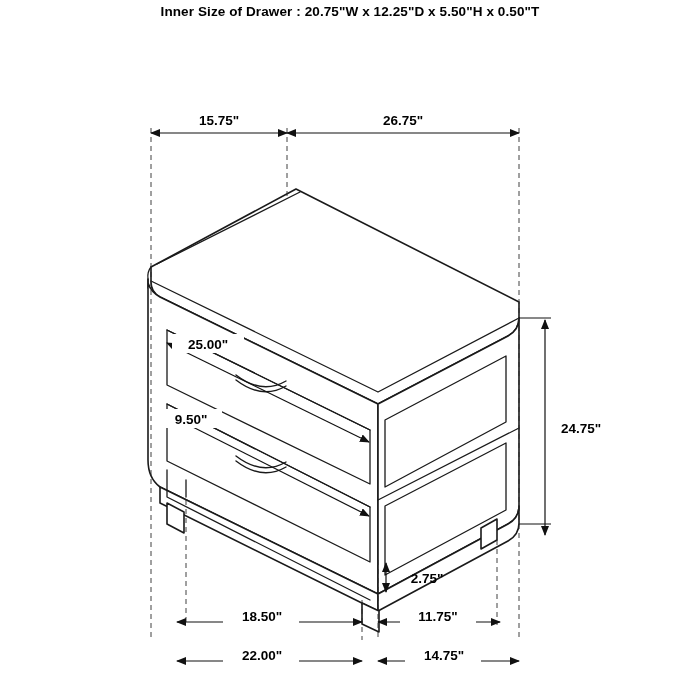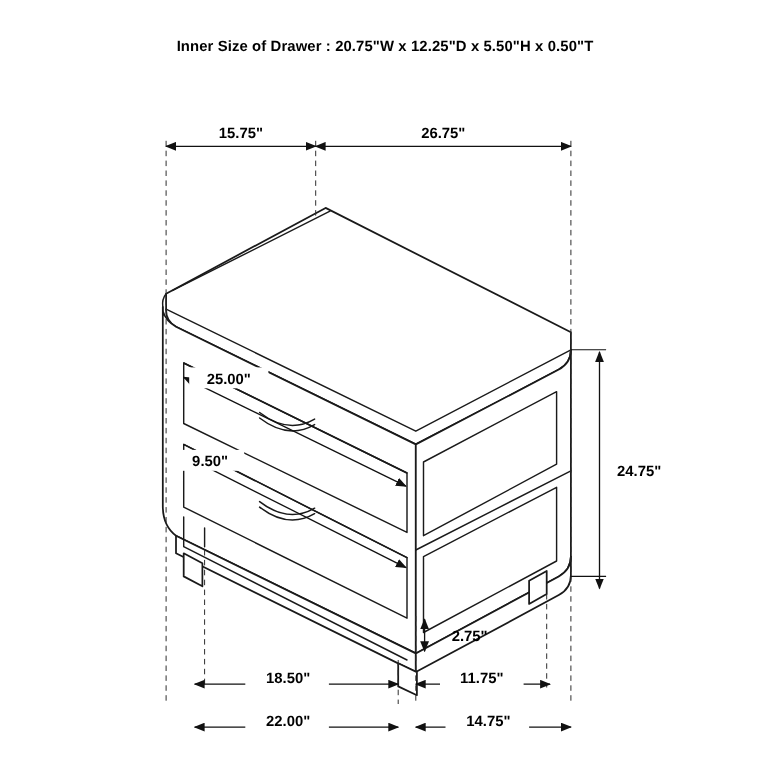--- a/index.html
+++ b/index.html
@@ -15,21 +15,21 @@
     overflow: hidden;
     position: relative;
   }
   #stage {
     position: relative;
     width: 700px;
     height: 700px;
   }
   #title {
     position: absolute;
-    top: 34px;
+    top: 4px;
     left: 0;
     width: 700px;
     text-align: center;
     font-size: 13.5px;
     font-weight: bold;
     letter-spacing: 0.1px;
     color: #000;
   }
   svg#drawing {
     position: absolute;

